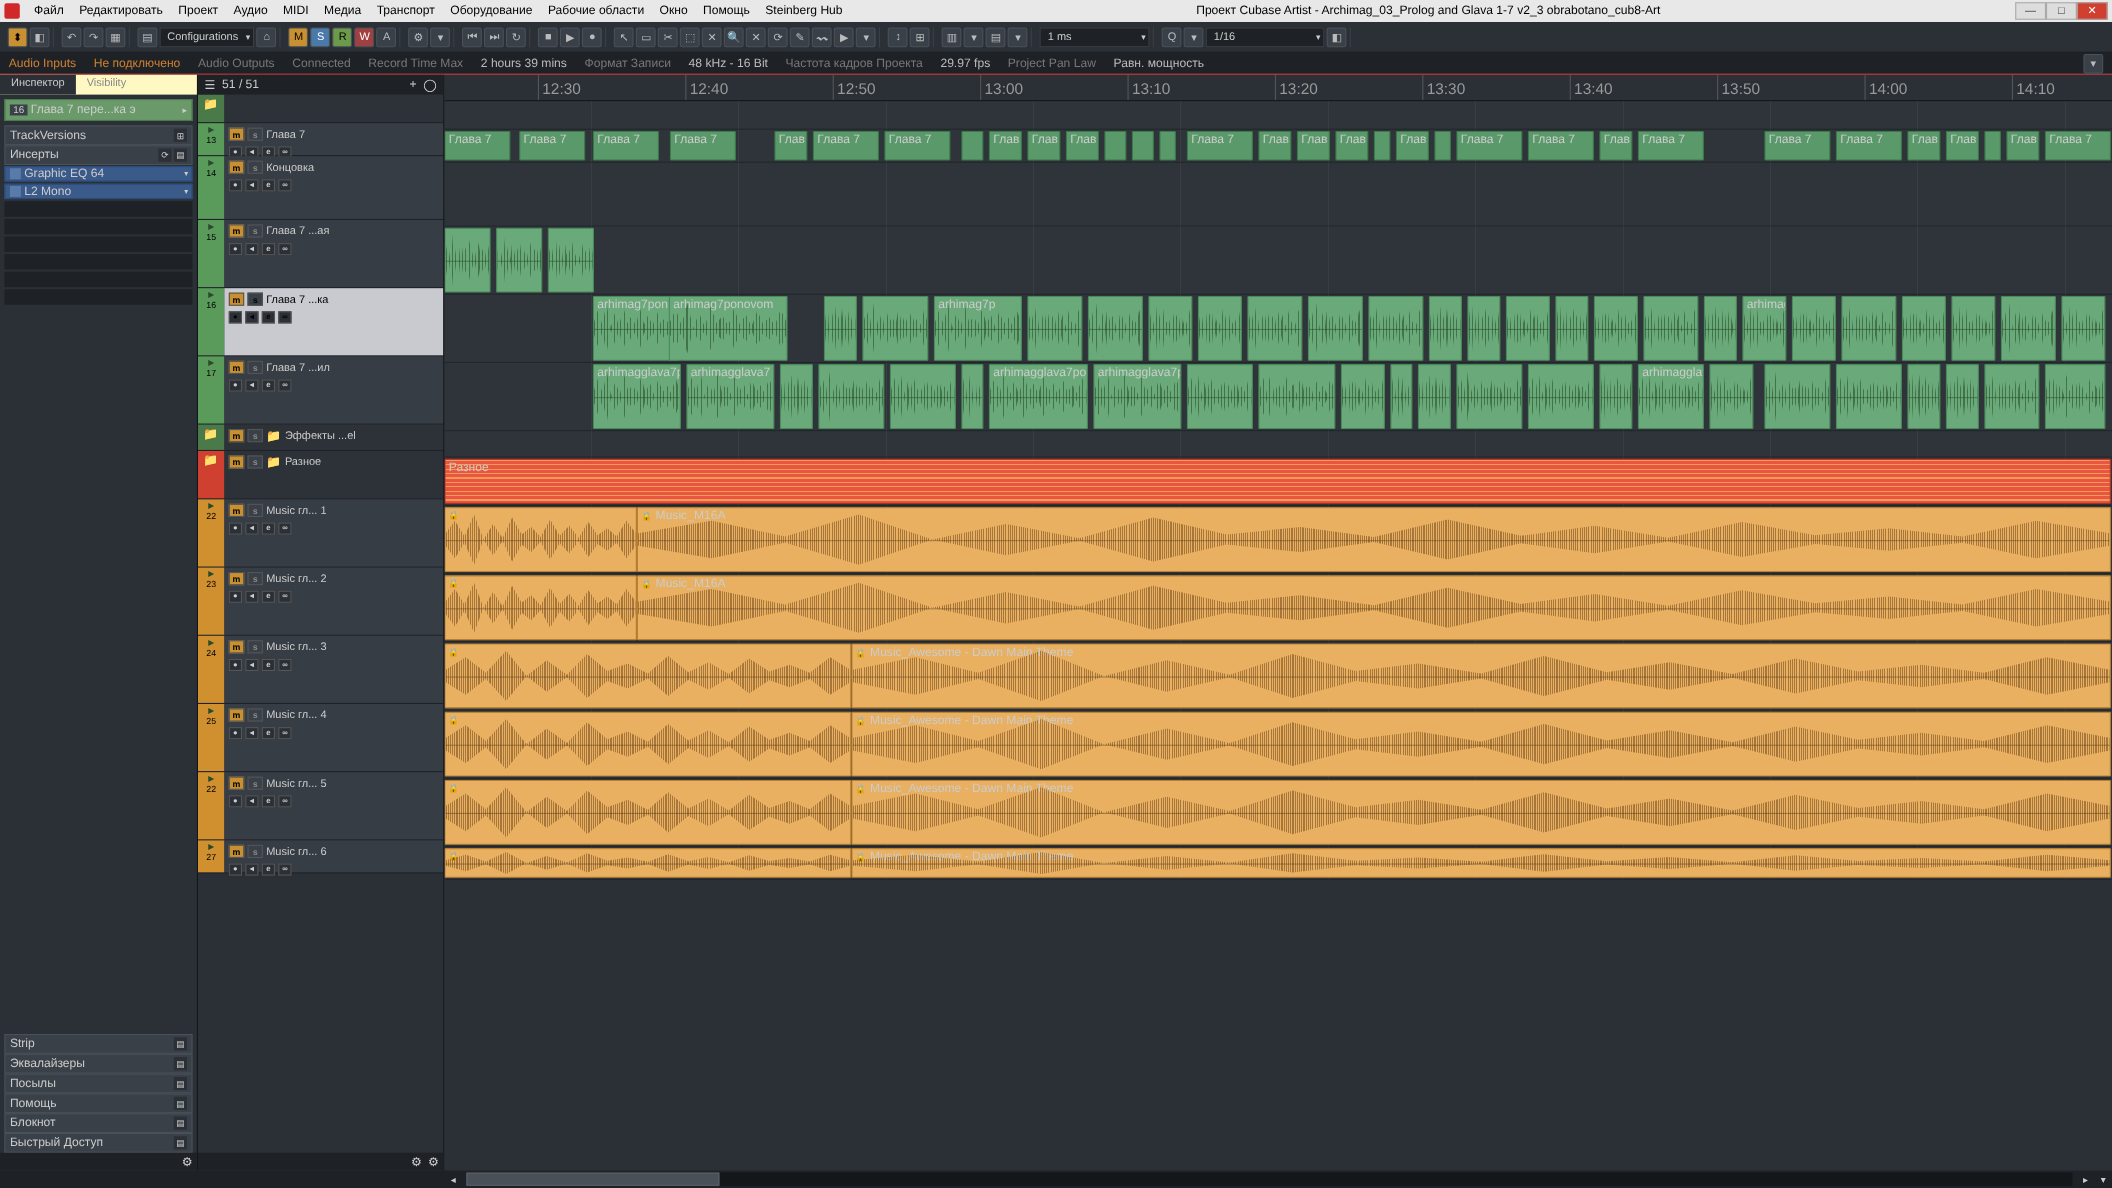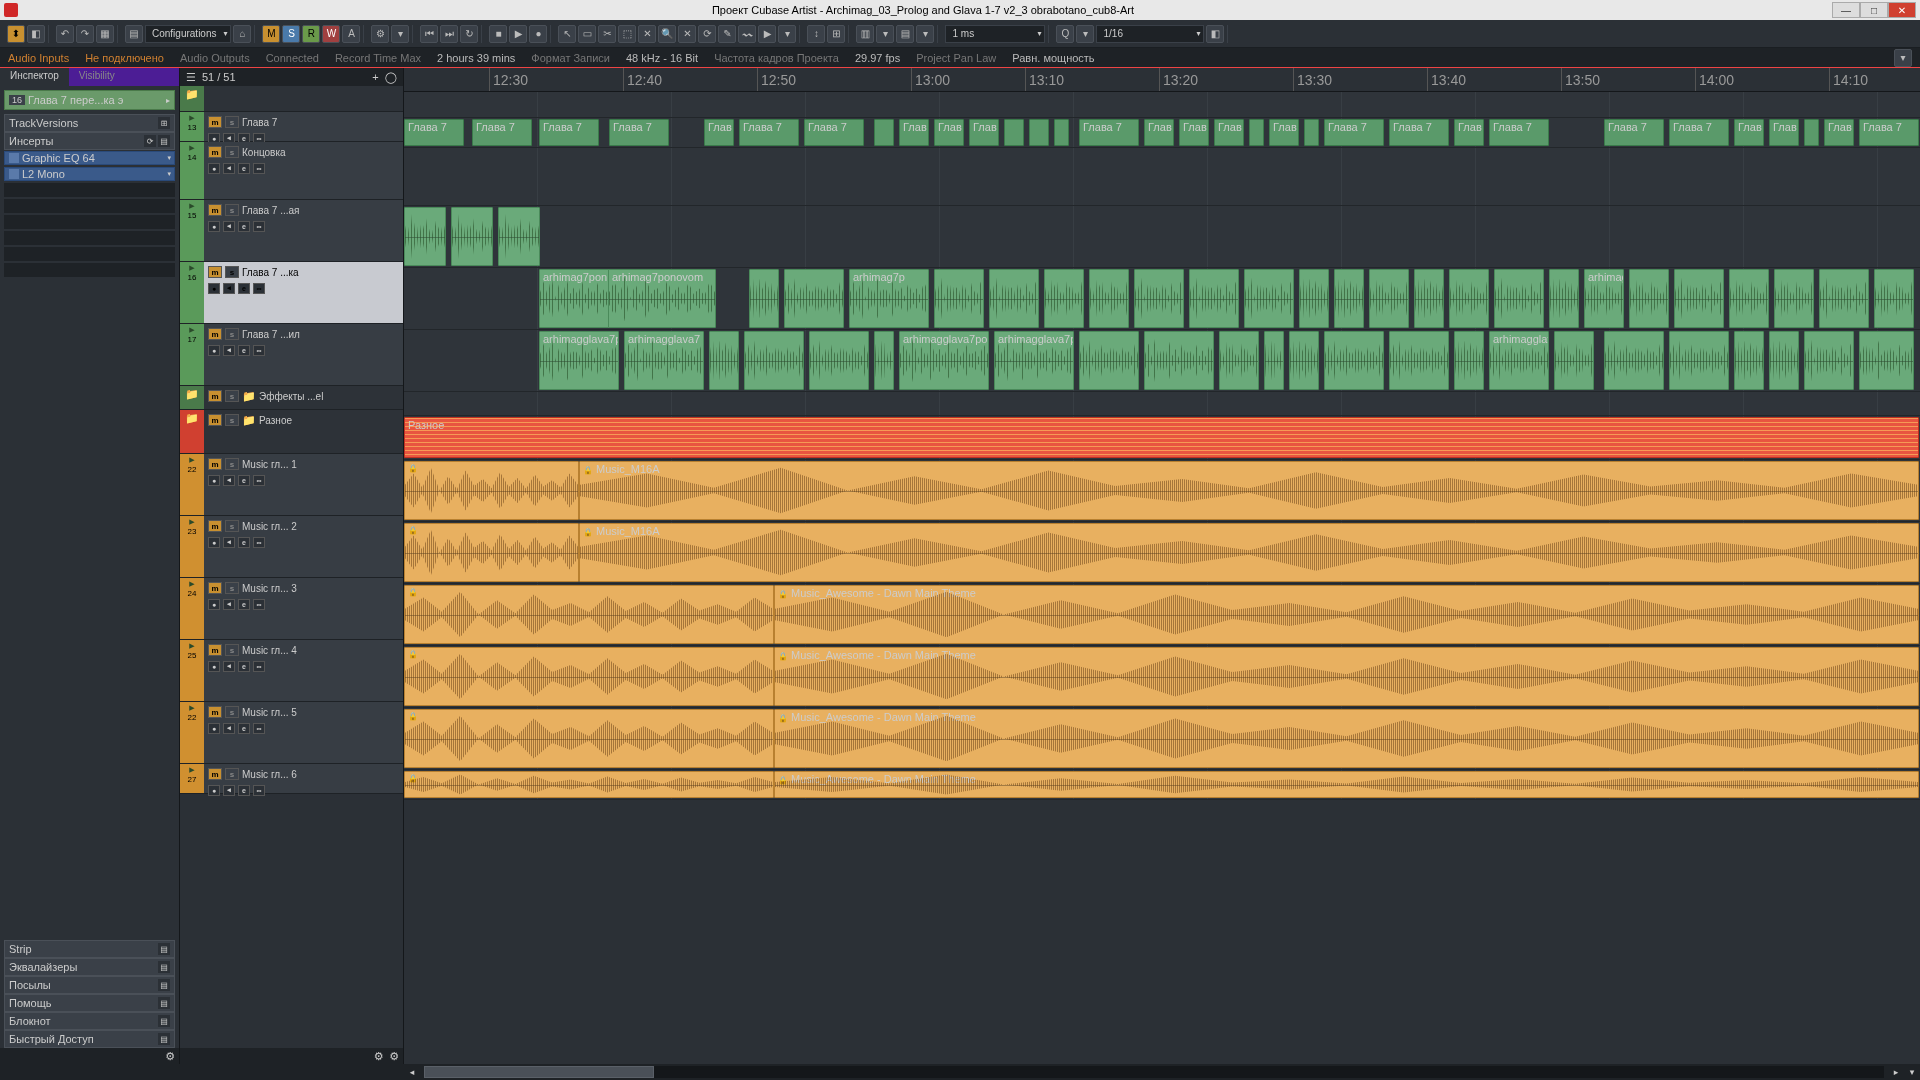--- a/index.html
+++ b/index.html
@@ -24,21 +24,21 @@
 .tselect::after{content:"▾";position:absolute;right:3px;font-size:8px}
 
 .statusstrip{display:flex;align-items:center;height:20px;background:#1e2226;border-bottom:1px solid #ef4444;padding:0 8px;gap:16px;font-size:10px}
 .statusstrip .slabel{color:#777}
 .statusstrip .slabel.on{color:#d08030}
 .statusstrip .slabel.w{color:#bbb}
 
 .main{display:flex;height:calc(1080px - 20px - 28px - 20px - 16px)}
 
 .inspector{width:180px;background:#2b3036;border-right:1px solid #14171a;display:flex;flex-direction:column}
-.tabbar{display:flex;height:18px;background:#4c1d95}
+.tabbar{display:flex;height:18px;background:#fef9c3}
 .tab{padding:2px 10px;font-size:10px;color:#888}
 .tab.active{background:#2b3036;color:#ccc}
 .trackname{display:flex;align-items:center;height:20px;margin:4px;background:#6a9a6a;color:#000;padding:0 4px;font-size:10px;border:1px solid #4a7a4a}
 .trackname .num{background:#3a4048;color:#ccc;padding:0 3px;margin-right:3px;font-size:9px}
 .trackname .arr{margin-left:auto;font-size:8px}
 .section{display:flex;align-items:center;height:18px;margin:0 4px;background:#3a4048;border:1px solid #4a5058;padding:0 4px;font-size:10px}
 .section .sicon{margin-left:auto;width:12px;height:12px;background:#2b3036;display:flex;align-items:center;justify-content:center;font-size:8px}
 .insertslot{height:14px;margin:1px 4px;background:#3a5a8a;border:1px solid #2a4a7a;padding:0 4px;font-size:9px;display:flex;align-items:center;position:relative}
 .insertslot::after{content:"▾";position:absolute;right:3px;font-size:7px}
 .insertslot .pwr{width:10px;height:10px;background:#5a7aaa;margin-right:3px}
@@ -96,20 +96,34 @@
 .bottombar .scrollthumb{position:absolute;left:0;width:230px;height:100%;background:#4a5058;border:1px solid #5a6068}
 .bottombar .corner{width:16px;height:16px;display:flex;align-items:center;justify-content:center;font-size:9px}
 
 .gearbar{height:16px;background:#1e2226;display:flex;align-items:center;justify-content:flex-end;padding:0 4px;font-size:10px;color:#666}
 </style>
 </head>
 <body>
 
 <div class="menubar">
   <div class="logo"></div>
+  <div id="menuitems" style="display: flex;">
+      <div class="mitem">Файл</div>
+      <div class="mitem">Редактировать</div>
+      <div class="mitem">Проект</div>
+      <div class="mitem">Аудио</div>
+      <div class="mitem">MIDI</div>
+      <div class="mitem">Медиа</div>
+      <div class="mitem">Транспорт</div>
+      <div class="mitem">Оборудование</div>
+      <div class="mitem">Рабочие области</div>
+      <div class="mitem">Окно</div>
+      <div class="mitem">Помощь</div>
+      <div class="mitem">Steinberg Hub</div>
+    </div>
   <div class="title">Проект Cubase Artist - Archimag_03_Prolog and Glava 1-7 v2_3 obrabotano_cub8-Art</div>
   <div class="winbtns">
     <div class="winbtn">—</div>
     <div class="winbtn">□</div>
     <div class="winbtn close">✕</div>
   </div>
 </div>
 
 <div class="toolbar">
   <div class="tgroup">
@@ -518,21 +532,21 @@
         </div>
       </div>
     <div class="gearbar"><span>⚙</span>&nbsp;&nbsp;<span>⚙</span></div>
   </div>
 
   <div class="timeline">
     <div class="ruler" id="ruler">
         <div class="tick" style="left: 85px;">12:30</div>
         <div class="tick" style="left: 219px;">12:40</div>
         <div class="tick" style="left: 353px;">12:50</div>
-        <div class="tick" style="left: 507px;">13:00</div>
+        <div class="tick" style="left: 487px;">13:00</div>
         <div class="tick" style="left: 621px;">13:10</div>
         <div class="tick" style="left: 755px;">13:20</div>
         <div class="tick" style="left: 889px;">13:30</div>
         <div class="tick" style="left: 1023px;">13:40</div>
         <div class="tick" style="left: 1157px;">13:50</div>
         <div class="tick" style="left: 1291px;">14:00</div>
         <div class="tick" style="left: 1425px;">14:10</div>
       </div>
     <div class="tracks-scroll" id="lanes">
         <div class="lane" style="top: 0px; height: 26px;">

